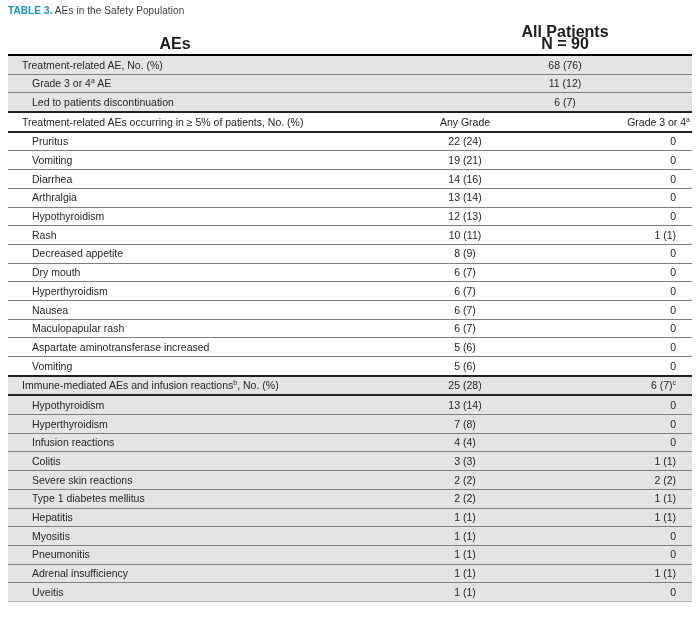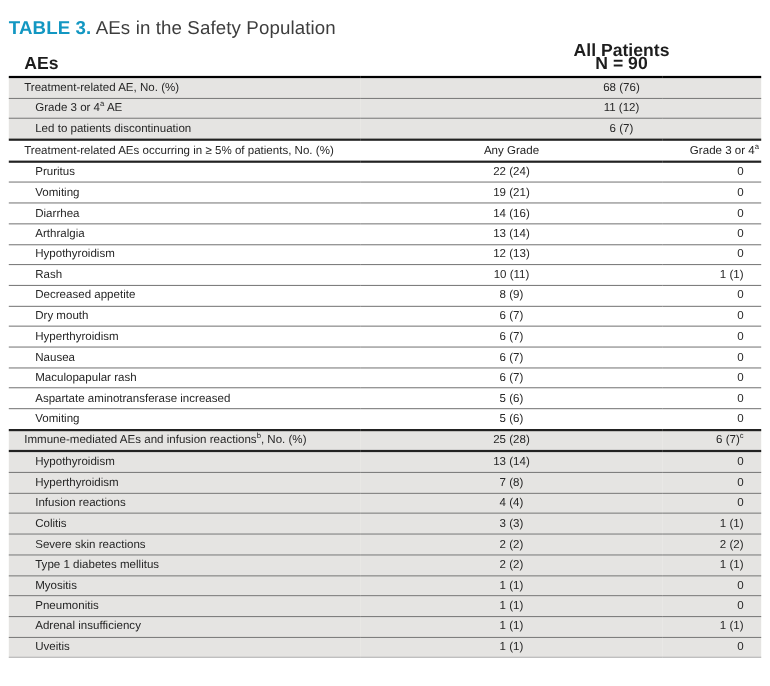--- a/index.html
+++ b/index.html
@@ -7,22 +7,22 @@
     padding: 0;
     width: 700px;
     height: 624px;
     overflow: hidden;
     background: #ffffff;
     font-family: "Liberation Sans", sans-serif;
     color: #2a2a2a;
   }
   .page { width: 700px; height: 624px; position: relative; }
   .title {
-    margin: 19px 0 7px 8px;
-    font-size: 17px;
+    margin: 4px 0 7px 8px;
+    font-size: 10px;
     line-height: 13px;
     color: #3d3d3d;
     letter-spacing: 0.1px;
   }
   .title .tl {
     font-weight: bold;
     color: var(--accent, #1297c2);
   }
   table.aes {
     border-collapse: collapse;
@@ -36,21 +36,21 @@
 
   thead th {
     font-size: 16px;
     line-height: 12px;
     font-weight: bold;
     vertical-align: bottom;
     padding: 2px 0 4px 0;
     border-bottom: 2.5px solid #000;
     color: #1d1d1d;
   }
-  th.aes-h { text-align: left; padding-left: 14px; }
+  th.aes-h { text-align: center; padding-left: 14px; }
   th.allp { text-align: center; padding-left: 110px; }
 
   tbody td {
     font-size: 10.5px;
     line-height: 10.5px;
     padding: 3.6px 0;
     border-top: 1px solid #7e7e7e;
     color: #262626;
   }
   tbody tr:first-child td { border-top: none; margin-top: 10px; }
@@ -206,20 +206,25 @@
           <td class="name indent">Severe skin reactions</td>
           <td class="any">2 (2)</td>
           <td class="g34">2 (2)</td>
         </tr>
         <tr class="shaded">
           <td class="name indent">Type 1 diabetes mellitus</td>
           <td class="any">2 (2)</td>
           <td class="g34">1 (1)</td>
         </tr>
         <tr class="shaded">
+          <td class="name indent">Hepatitis</td>
+          <td class="any">1 (1)</td>
+          <td class="g34">1 (1)</td>
+        </tr>
+        <tr class="shaded">
           <td class="name indent">Myositis</td>
           <td class="any">1 (1)</td>
           <td class="g34">0</td>
         </tr>
         <tr class="shaded">
           <td class="name indent">Pneumonitis</td>
           <td class="any">1 (1)</td>
           <td class="g34">0</td>
         </tr>
         <tr class="shaded">

